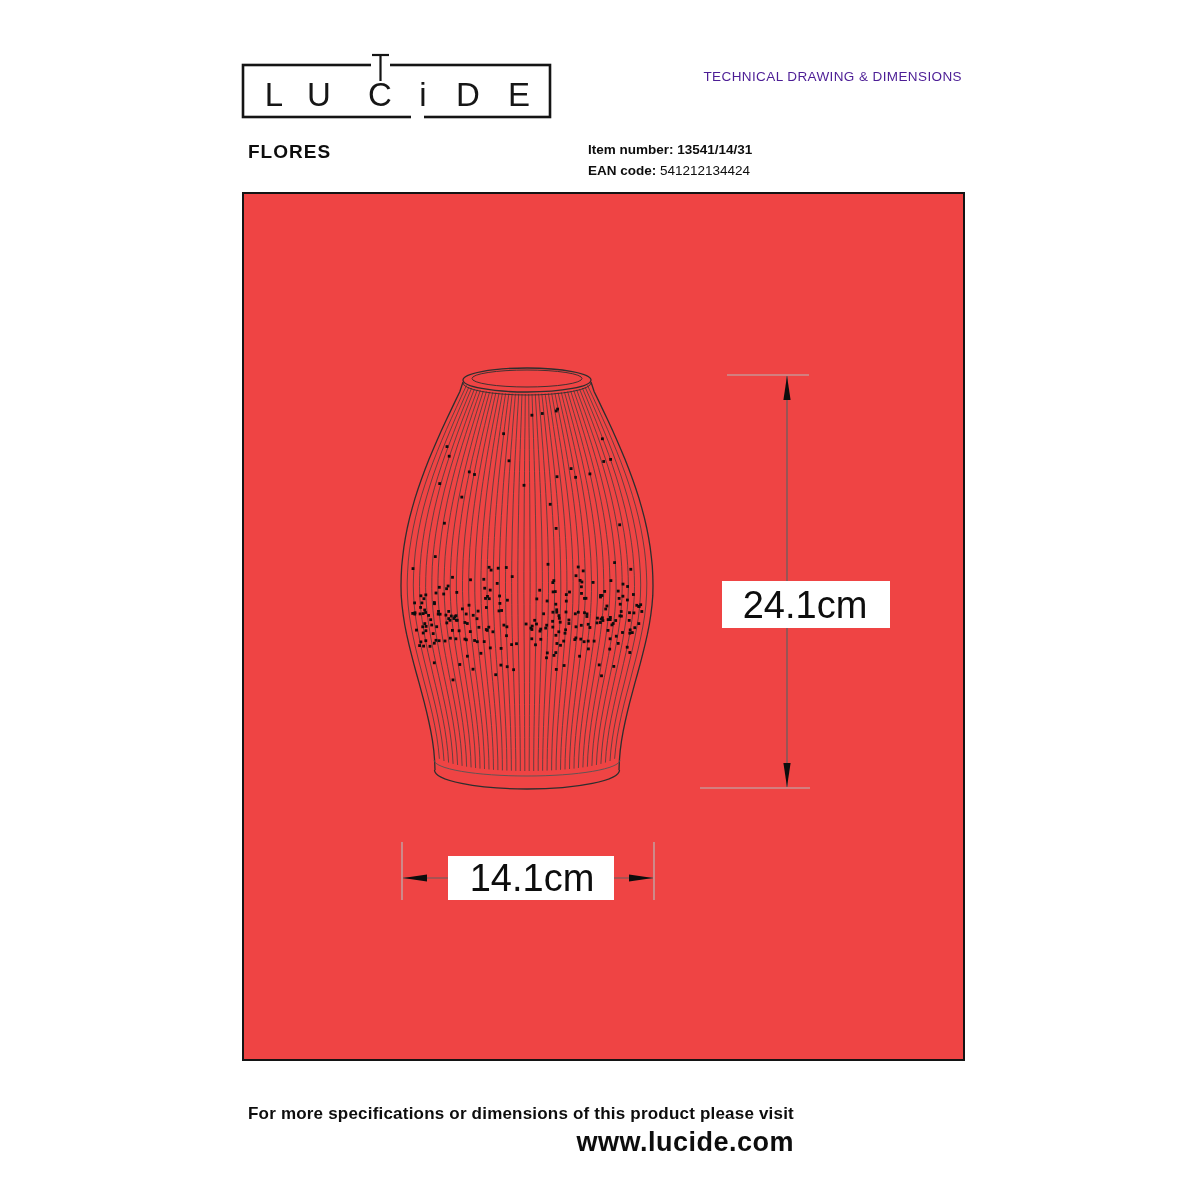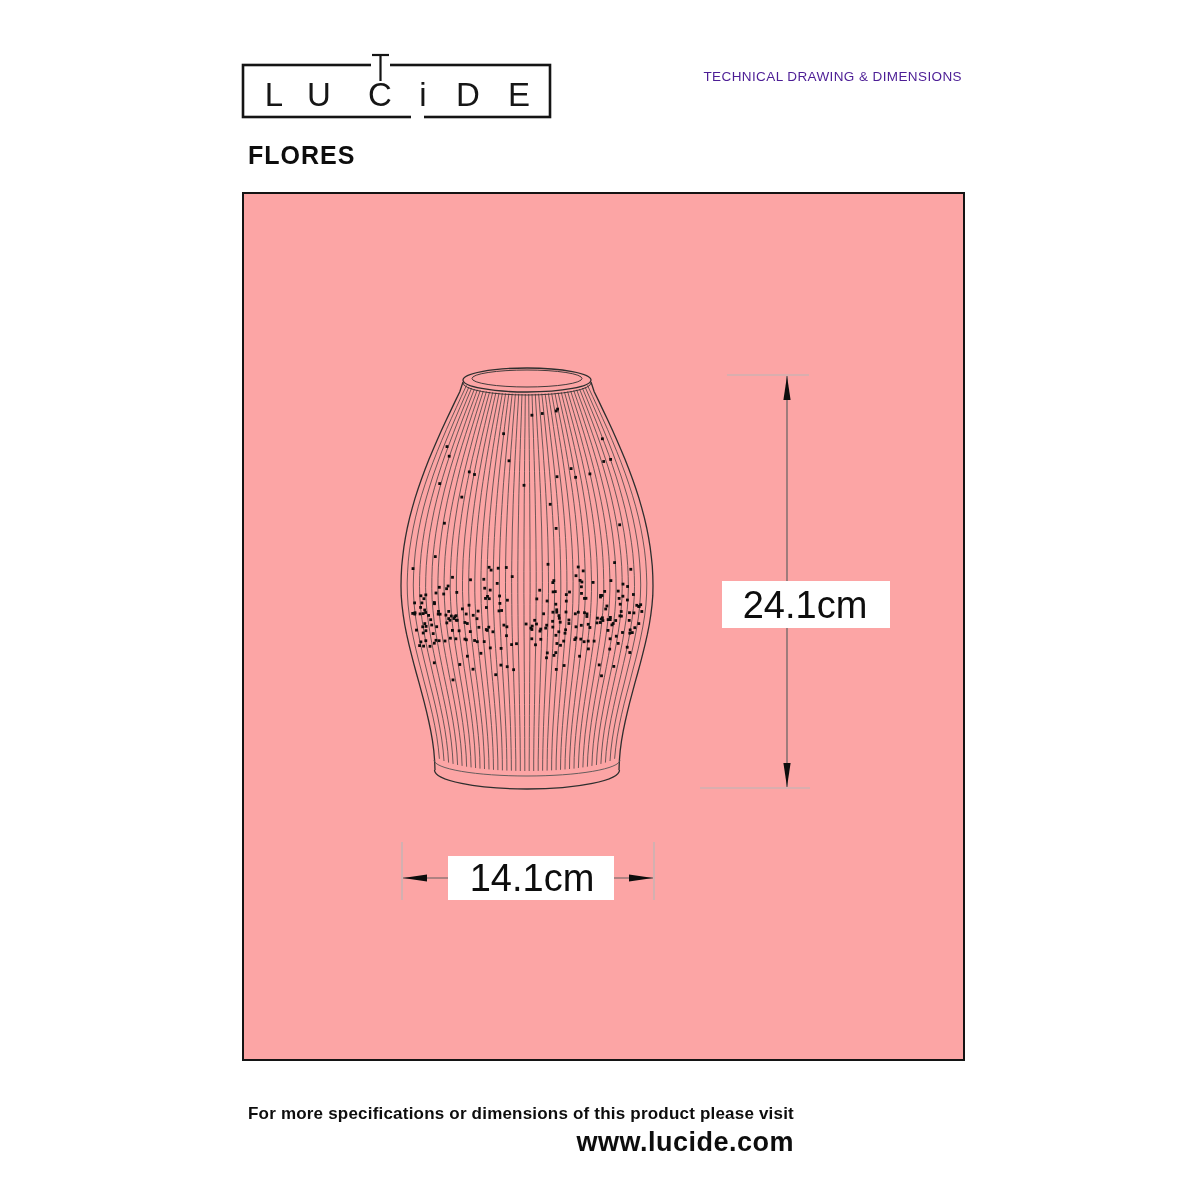--- a/index.html
+++ b/index.html
@@ -2,28 +2,28 @@
 <html><head>
 <meta charset="utf-8">
 <style>
   html,body{margin:0;padding:0;background:#ffffff;}
   body{font-family:"Liberation Sans","DejaVu Sans",sans-serif;color:#111;}
   .page{position:relative;width:1200px;height:1200px;background:#fff;overflow:hidden;}
 
   
   .logo-svg{position:absolute;left:241px;top:50px;}
   .doc-title{position:absolute;top:69px;right:238px;font-size:13.5px;letter-spacing:.4px;color:#4c1d95;}
-  .product-title{position:absolute;left:248px;top:141px;font-size:25px;font-weight:bold;letter-spacing:1px;color:#0d0d0d;}
+  .product-title{position:absolute;left:248px;top:141px;font-size:19px;font-weight:bold;letter-spacing:1px;color:#0d0d0d;}
   .item-block{position:absolute;left:588px;top:139px;font-size:13.5px;line-height:21px;color:#0d0d0d;}
   .item-block .lbl{font-weight:bold;}
   .item-block .val-bold{font-weight:bold;}
   .item-block .val{font-weight:normal;}
 
   
-  .draw-box{position:absolute;left:242px;top:192px;width:719px;height:865px;border:2px solid #141414;background:#fca5a5;}
+  .draw-box{position:absolute;left:242px;top:192px;width:719px;height:865px;border:2px solid #141414;background:#ef4444;}
   .draw-box svg{position:absolute;left:-2px;top:-2px;}
 
   
   .footer{position:absolute;left:248px;top:1076px;}
   .footer .f1{font-size:17px;font-weight:bold;color:#0d0d0d;letter-spacing:.2px;margin-top:28px;}
   .footer .f2{font-size:27px;font-weight:bold;color:#0d0d0d;margin-top:3px;letter-spacing:.5px;text-align:right;}
 </style>
 </head>
 <body>
 
@@ -46,20 +46,30 @@
       <text x="182" y="56" text-anchor="middle">i</text>
       <text x="227" y="56" text-anchor="middle">D</text>
       <text x="278" y="56" text-anchor="middle">E</text>
     </g>
   </svg>
 
   <div class="doc-title">TECHNICAL DRAWING &amp; DIMENSIONS</div>
 
   <div class="product-title">FLORES</div>
 
+  <div class="item-block">
+    <div>
+      <span class="lbl">Item number:</span>
+      <span class="val-bold">13541/14/31</span>
+    </div>
+    <div>
+      <span class="lbl">EAN code:</span>
+      <span class="val">541212134424</span>
+    </div>
+  </div>
 
   <div class="draw-box">
     <svg width="723" height="869" viewBox="0 0 723 869">
 
       <g id="ribs" fill="none" stroke="#3c3c3c" stroke-width="0.75">
           <path d="M224.5,193.4 L219.4,204.3 L214.4,215.3 L209.4,226.3 L204.5,237.3 L199.8,248.3 L195.3,259.3 L191.0,270.2 L186.9,281.2 L183.1,292.2 L179.6,303.2 L176.4,314.2 L173.6,325.1 L171.2,336.1 L169.2,347.1 L167.5,358.1 L166.3,369.1 L165.6,380.1 L165.2,391.0 L165.4,402.0 L166.1,413.0 L167.4,424.0 L169.2,435.0 L171.4,446.0 L173.8,456.9 L176.5,467.9 L179.4,478.9 L182.2,489.9 L185.1,500.9 L187.9,511.8 L190.5,522.8 L192.8,533.8 L194.8,544.8 L196.3,555.8 L197.4,566.8"></path>
           <path d="M226.9,195.0 L222.1,206.0 L217.3,217.0 L212.6,228.0 L208.0,239.0 L203.5,250.0 L199.2,261.0 L195.2,272.0 L191.3,283.0 L187.8,294.0 L184.5,305.0 L181.5,316.0 L178.9,327.0 L176.7,338.0 L174.8,349.0 L173.3,360.0 L172.3,371.0 L171.6,382.0 L171.3,393.0 L171.6,404.0 L172.4,415.0 L173.7,426.0 L175.5,437.0 L177.6,448.0 L180.0,459.0 L182.6,470.0 L185.3,481.0 L188.0,492.0 L190.8,503.0 L193.4,514.0 L195.8,525.0 L197.9,536.0 L199.7,547.0 L201.1,558.0 L202.0,569.0"></path>
           <path d="M229.6,196.1 L225.0,207.1 L220.5,218.1 L216.0,229.1 L211.7,240.2 L207.5,251.2 L203.4,262.2 L199.6,273.2 L196.0,284.2 L192.7,295.2 L189.6,306.3 L186.8,317.3 L184.4,328.3 L182.3,339.3 L180.6,350.3 L179.2,361.3 L178.3,372.3 L177.7,383.4 L177.5,394.4 L177.8,405.4 L178.6,416.4 L180.0,427.4 L181.7,438.4 L183.7,449.5 L186.0,460.5 L188.5,471.5 L191.0,482.5 L193.6,493.5 L196.2,504.5 L198.6,515.6 L200.9,526.6 L202.9,537.6 L204.5,548.6 L205.8,559.6 L206.6,570.6"></path>
           <path d="M232.4,197.0 L228.1,208.0 L223.8,219.1 L219.6,230.1 L215.5,241.1 L211.6,252.1 L207.8,263.2 L204.2,274.2 L200.8,285.2 L197.7,296.2 L194.8,307.3 L192.2,318.3 L190.0,329.3 L188.0,340.3 L186.4,351.4 L185.2,362.4 L184.3,373.4 L183.8,384.5 L183.6,395.5 L184.0,406.5 L184.8,417.5 L186.1,428.6 L187.8,439.6 L189.7,450.6 L191.9,461.6 L194.2,472.7 L196.7,483.7 L199.1,494.7 L201.5,505.8 L203.8,516.8 L205.9,527.8 L207.8,538.8 L209.3,549.9 L210.4,560.9 L211.1,571.9"></path>
           <path d="M235.3,197.8 L231.3,208.8 L227.2,219.8 L223.3,230.9 L219.5,241.9 L215.7,252.9 L212.2,264.0 L208.8,275.0 L205.7,286.0 L202.7,297.1 L200.1,308.1 L197.7,319.2 L195.6,330.2 L193.8,341.2 L192.3,352.3 L191.1,363.3 L190.3,374.3 L189.9,385.4 L189.8,396.4 L190.1,407.4 L191.0,418.5 L192.2,429.5 L193.8,440.6 L195.7,451.6 L197.7,462.6 L199.9,473.7 L202.2,484.7 L204.5,495.7 L206.8,506.8 L208.9,517.8 L210.9,528.8 L212.6,539.9 L214.0,550.9 L215.0,562.0 L215.6,573.0"></path>

